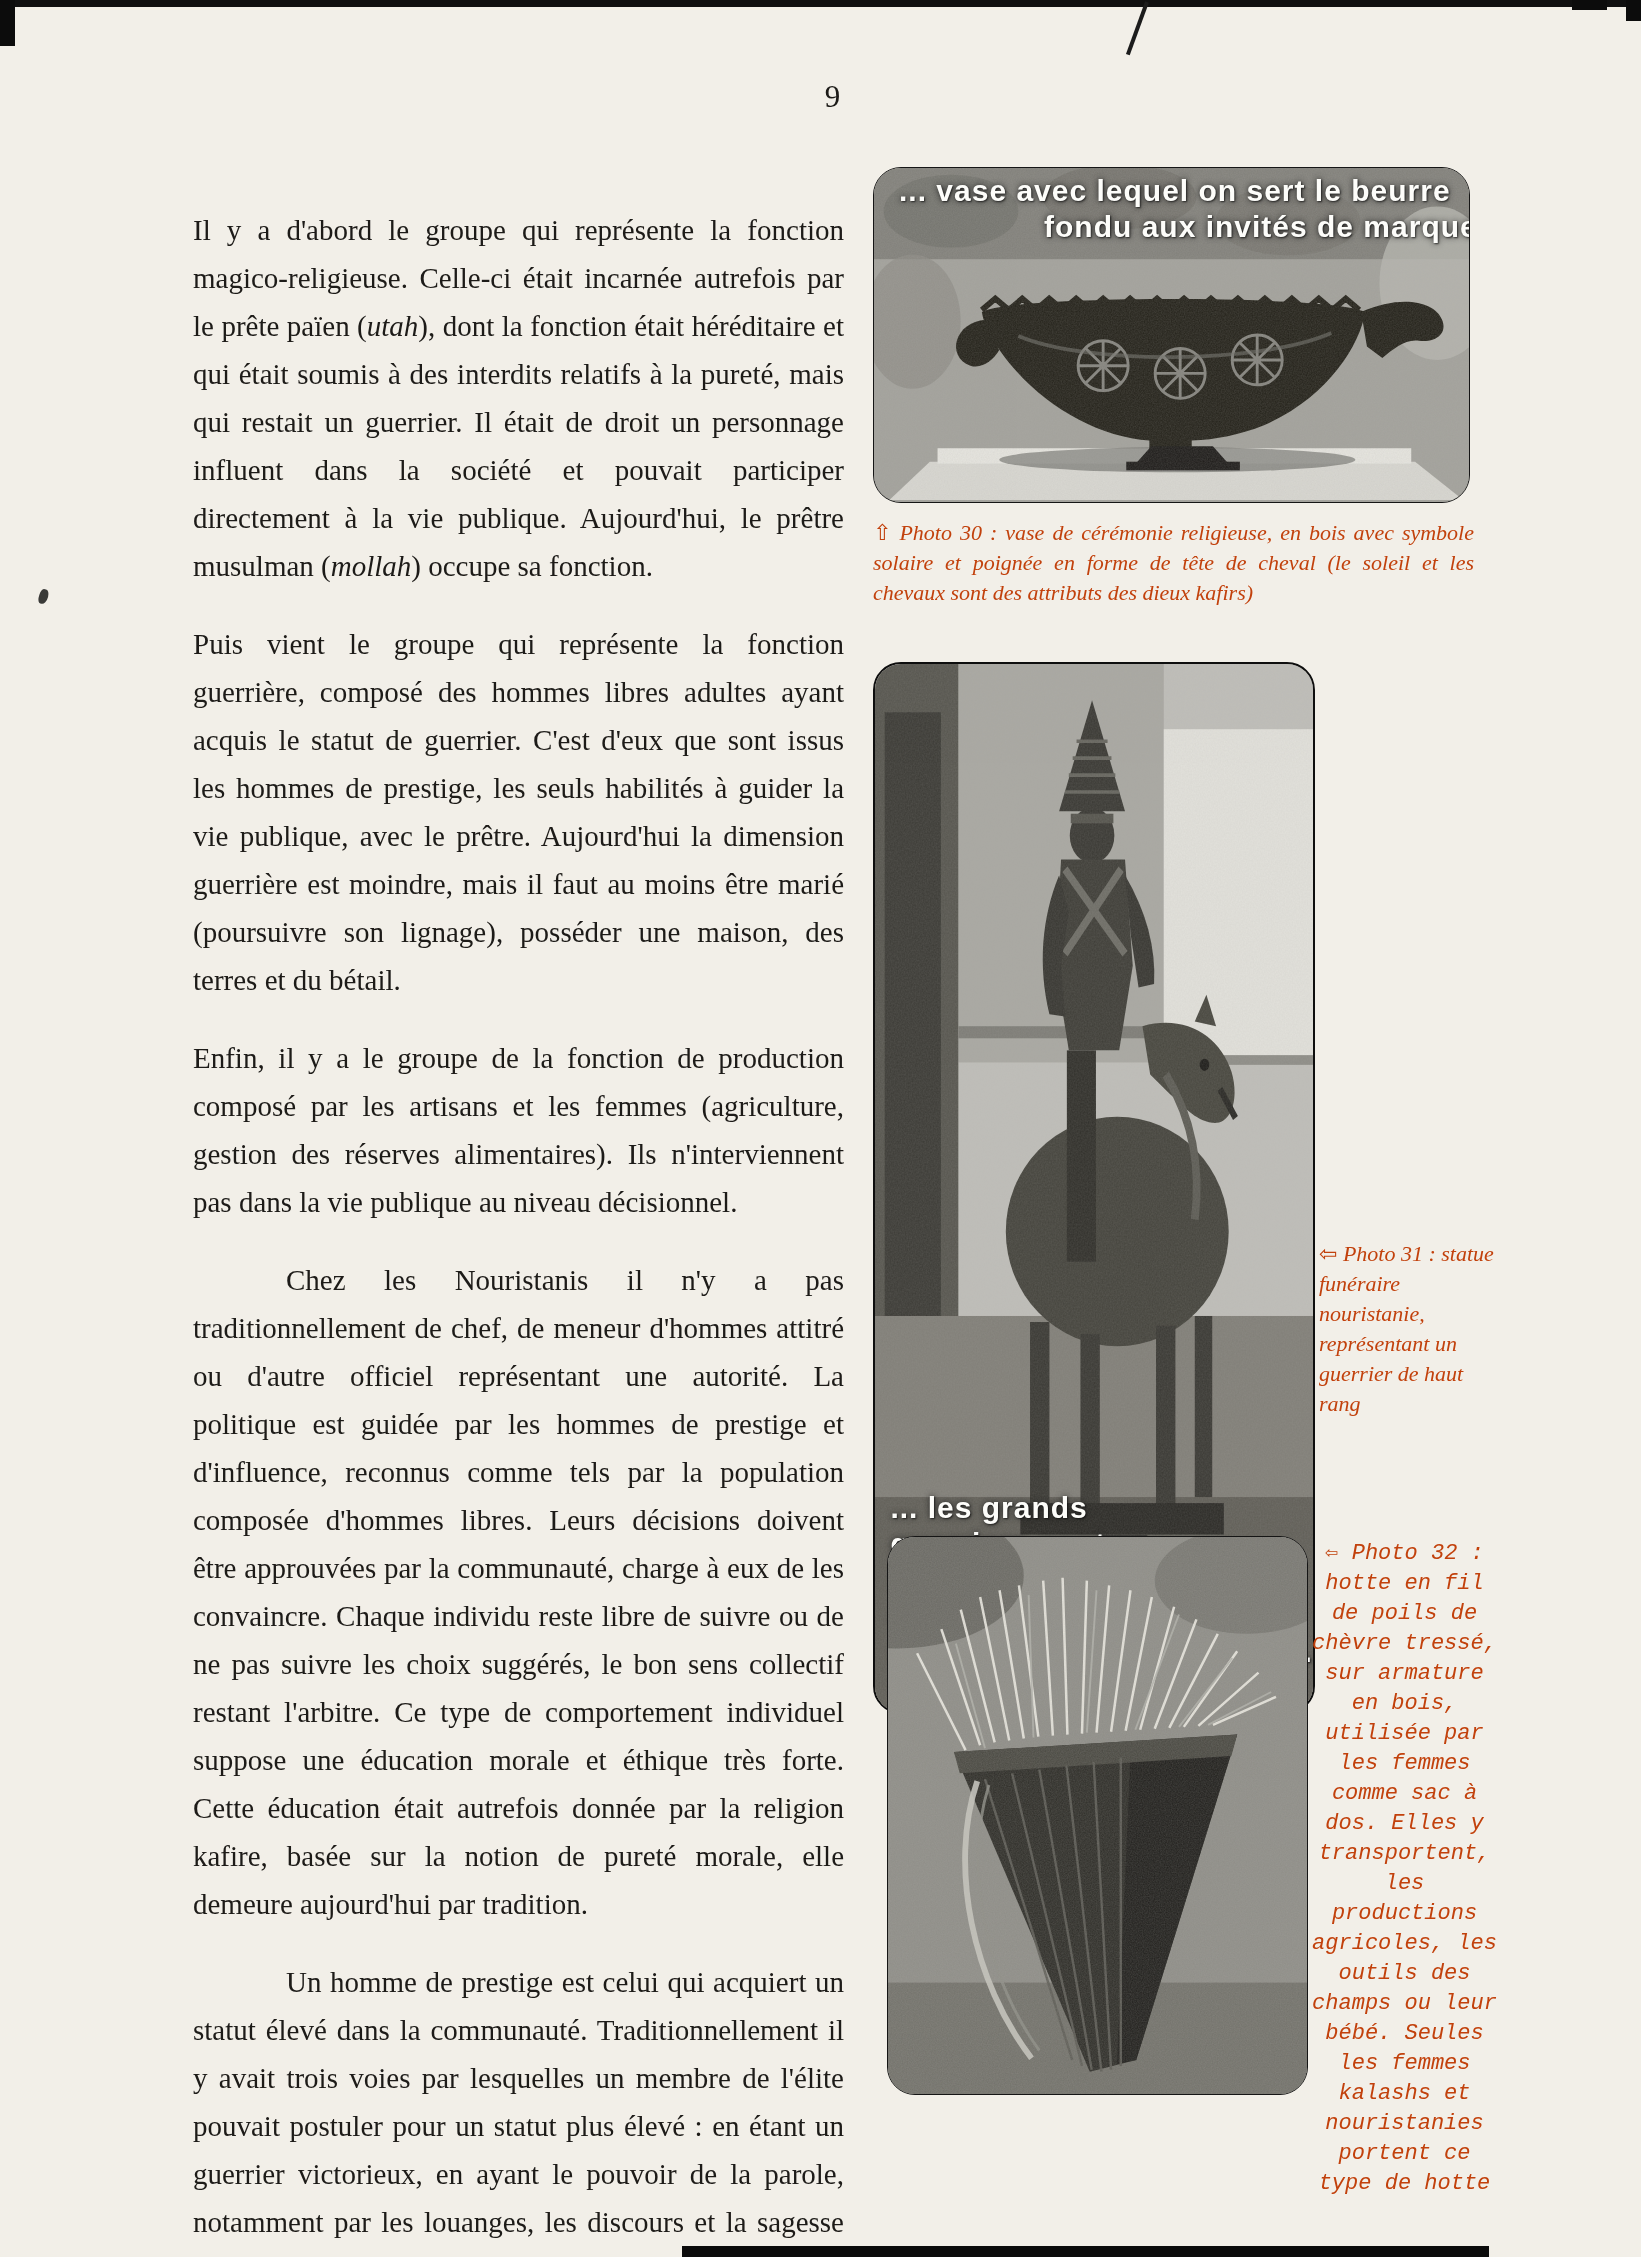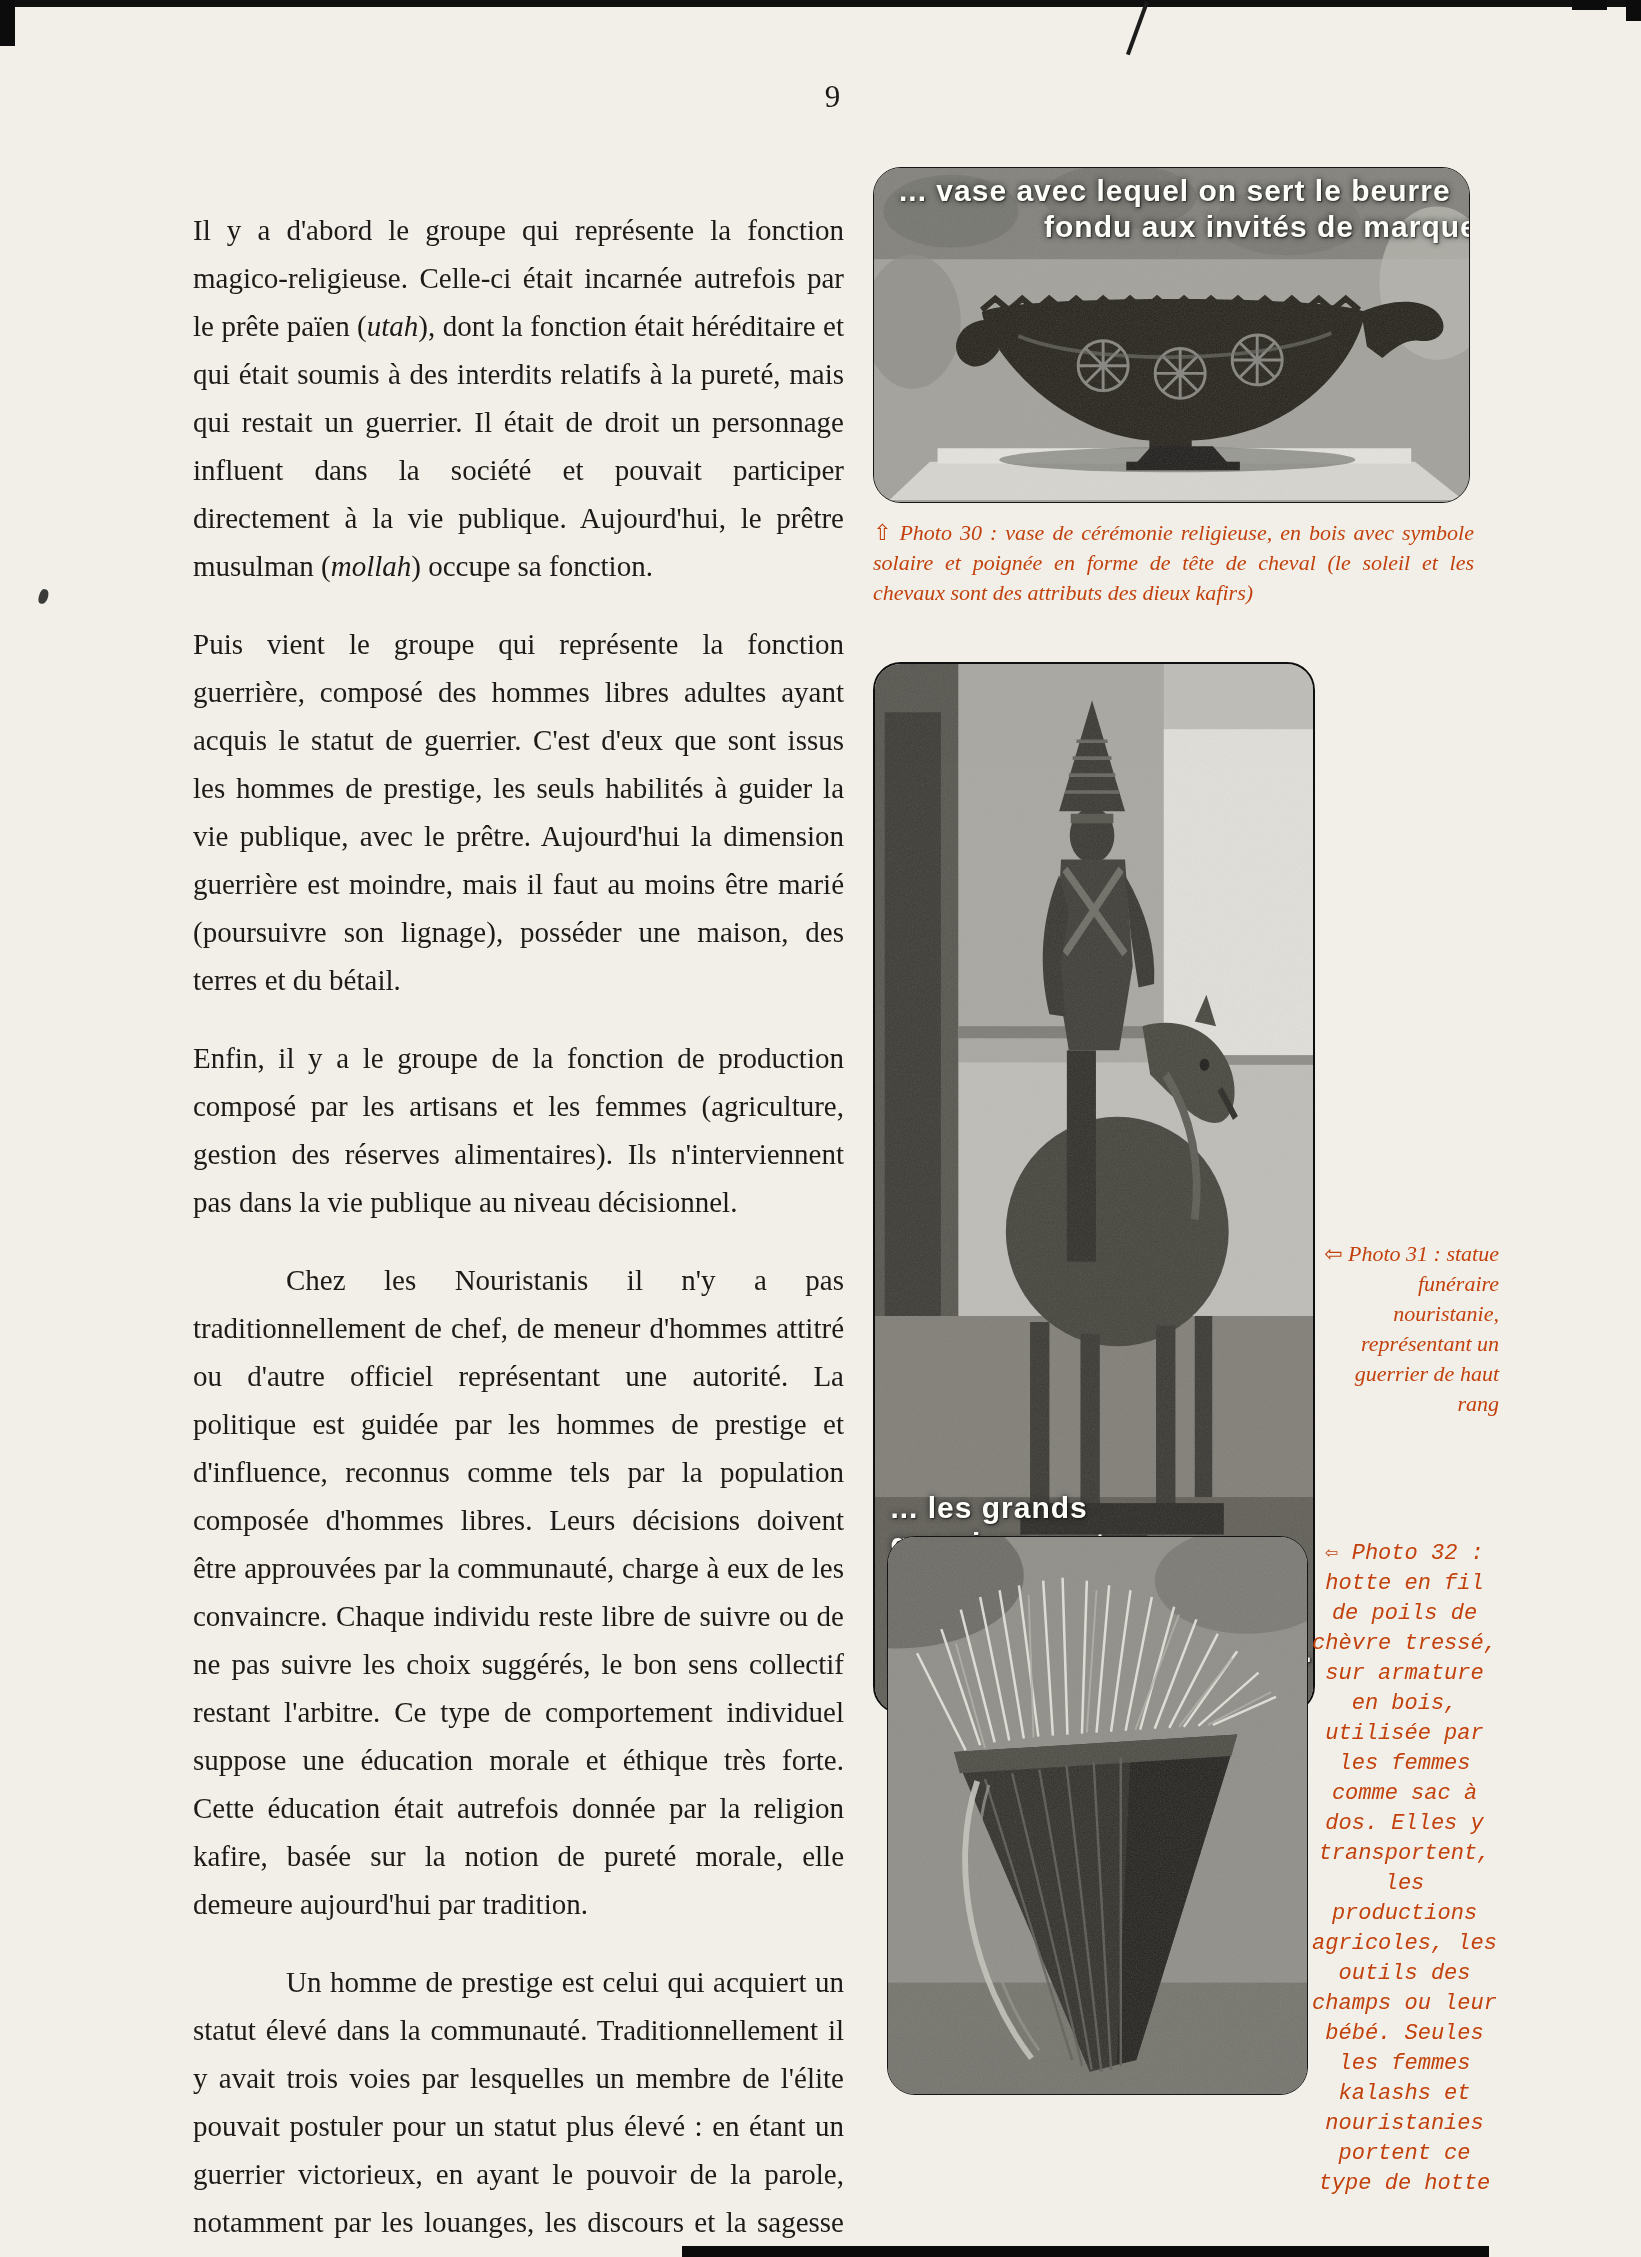--- a/index.html
+++ b/index.html
@@ -49,21 +49,21 @@
   .overlay-stack div{
     color:#fdfdfa;font-family:"Liberation Sans", "DejaVu Sans", sans-serif;font-weight:700;
     font-size:30px;line-height:36px;white-space:nowrap;letter-spacing:1px;
     text-shadow:0 0 6.8px rgba(35,35,35,.95), 1px 1px 1.9px rgba(0,0,0,.65);
   }
   .caption{
     position:absolute;font-style:italic;font-size:22px;line-height:30px;color:#c2410c;
     font-family:"Liberation Serif", "DejaVu Sans", serif;
   }
   #caption30{left:873px;top:518px;width:601px;text-align:justify;}
-  #caption31{left:1319px;top:1239px;width:180px;text-align:right;}
+  #caption31{left:1319px;top:1239px;width:180px;text-align:left;}
   #caption32{left:1307px;top:1539px;width:195px;text-align:center;font-family:Liberation Mono, monospace;}
 </style>
 </head>
 <body>
 
 <div class="page">
 
   <div class="scan-top"></div>
   <div class="scan-top-diag"></div>
   <div class="scan-corner-tl"></div>

